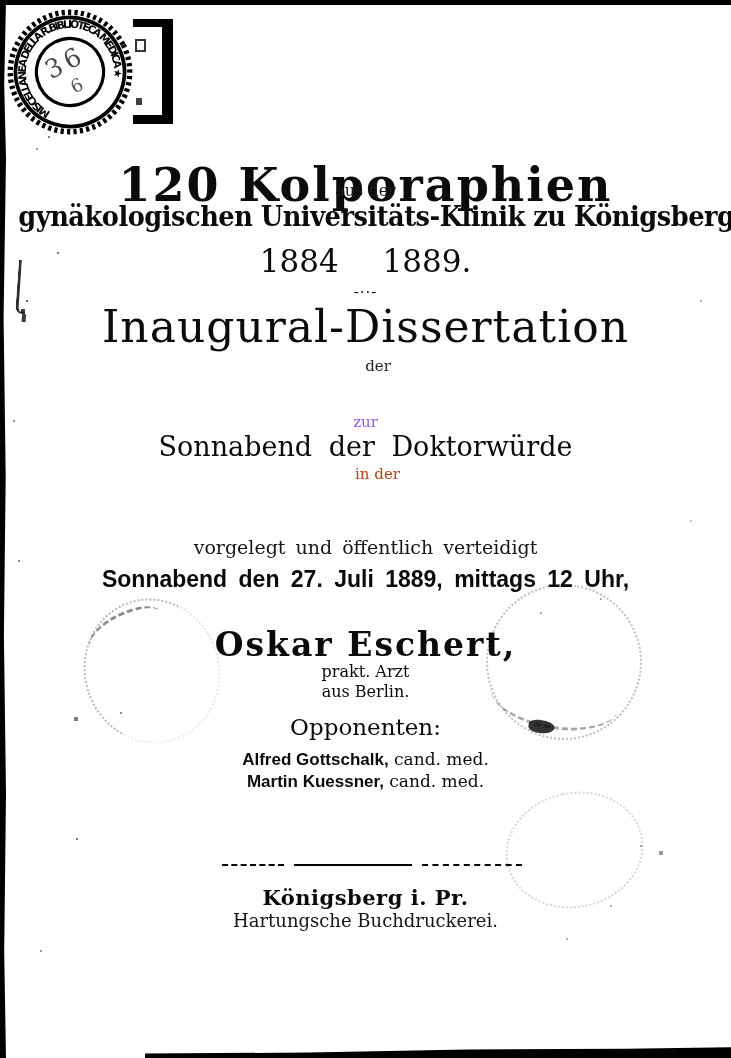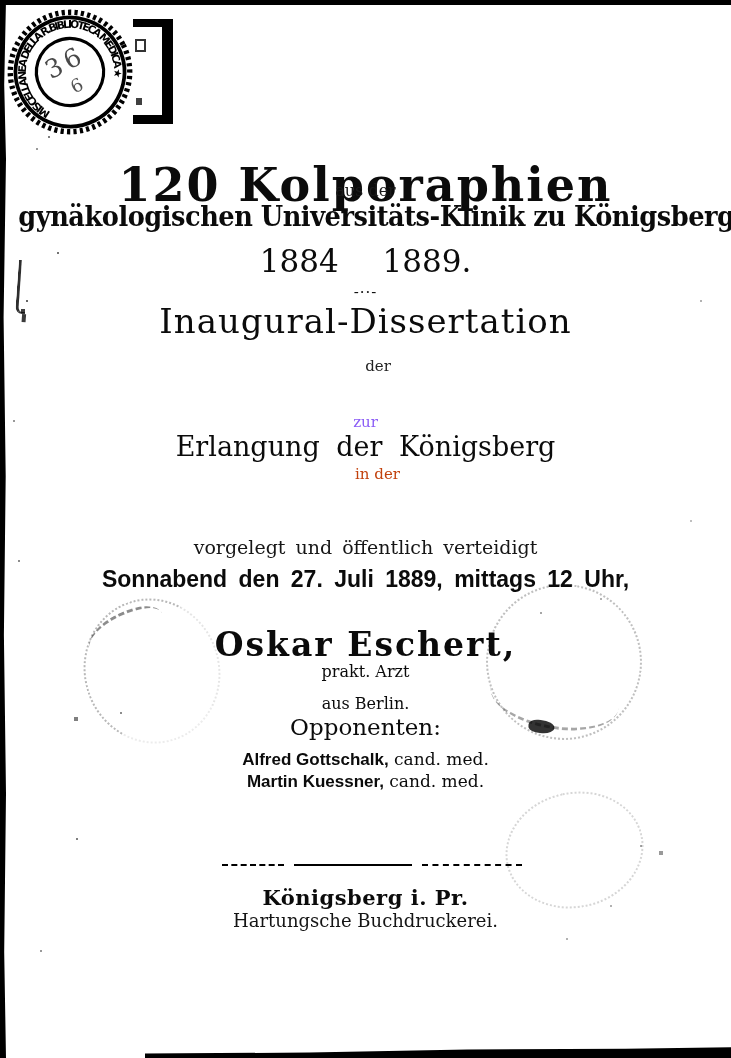--- a/index.html
+++ b/index.html
@@ -58,35 +58,35 @@
     border:2px dotted rgba(0,0,0,.16);transform:rotate(-12deg);}
   
   .line{position:absolute;left:0;right:0;text-align:center;white-space:nowrap;}
   .l-title     {top:127px;font-size:46px;font-weight:bold;letter-spacing:2px;
                 font-family:"DejaVu Serif",serif;}
   .l-ausder    {top:181px;font-size:16px;color:#1a1a1a;}
   .l-clinic    {top:201px;font-size:27px;font-weight:bold;letter-spacing:-.5px;
                 transform:scaleX(.95);}
   .l-years     {top:243px;font-size:31px;word-spacing:34px;}
   .l-orn       {top:283px;font-size:15px;letter-spacing:1px;color:#111;}
-  .l-inaug     {top:301px;font-size:34px;letter-spacing:1px;font-family:"DejaVu Serif",serif;}
+  .l-inaug     {top:301px;font-size:44px;letter-spacing:1px;font-family:"DejaVu Serif",serif;}
   .l-der       {top:357px;font-size:15px;color:#222;padding-left:25px;}
   .l-faculty   {top:374px;font-size:25px;letter-spacing:2px;word-spacing:6px;}
   .l-zur       {top:413px;font-size:15px;color:#8b5cf6;}
   .l-erlang    {top:431px;font-size:27px;word-spacing:8px;}
   .l-inder     {top:465px;font-size:15px;color:#c2410c;margin-left:24px;}
   .l-medizin   {top:488px;font-size:30px;letter-spacing:3px;word-spacing:12px;}
   .l-vorgelegt {top:536px;font-size:19px;word-spacing:4px;color:#161616;}
   .l-date      {top:566px;font-size:23px;font-weight:bold;word-spacing:5px;
                 font-family:"Liberation Sans","DejaVu Sans",sans-serif;}
   .l-von       {top:605px;font-size:16px;}
   .l-author    {top:625px;font-size:33px;font-weight:bold;letter-spacing:2px;
                 font-family:"DejaVu Serif",serif;}
   .l-prakt     {top:662px;font-size:16px;}
-  .l-berlin    {top:682px;font-size:16px;margin-top:12px;}
+  .l-berlin    {top:682px;font-size:16px;}
   .l-opph      {top:714px;font-size:23px;}
   .l-opp1     {top:749px;font-size:17px;}
   .l-opp2     {top:771px;font-size:17px;}
   .opp-name{font-family:"Liberation Sans","DejaVu Sans",sans-serif;font-weight:bold;}
   .opp-degree{font-family:"DejaVu Serif",serif;}
   .rule{position:absolute;top:864px;left:222px;width:312px;height:3px;}
   .rule span{display:inline-block;vertical-align:top;height:0;margin-right:10px;}
   .rule-a{width:62px;border-top:2px dashed #000;}
   .rule-b{width:118px;border-top:2px solid #000;}
   .rule-c{width:100px;border-top:2px dashed #000;margin-right:0 !important;}
@@ -127,21 +127,21 @@
 
   <h1 class="line l-title">120 Kolporaphien</h1>
   <div class="line l-ausder">aus der</div>
   <div class="line l-clinic">gynäkologischen Universitäts-Klinik zu Königsberg i. Pr.</div>
   <div class="line l-years"><span>1884</span> <span>1889.</span></div>
   <div class="line l-orn">-··-</div>
 
   <div class="line l-inaug">Inaugural-Dissertation</div>
   <div class="line l-der">der</div>
   <div class="line l-zur">zur</div>
-  <div class="line l-erlang">Erlangung der Königsberg</div>
+  <div class="line l-erlang">Sonnabend der Doktorwürde</div>
   <div class="line l-inder">in der</div>
   <div class="line l-vorgelegt">vorgelegt und öffentlich verteidigt</div>
   <div class="line l-date">Sonnabend den 27. Juli 1889, mittags 12 Uhr,</div>
 
   <div class="line l-author">Oskar Eschert,</div>
   <div class="line l-prakt">prakt. Arzt</div>
   <div class="line l-berlin">aus Berlin.</div>
 
   <div class="line l-opph">Opponenten:</div>
   <div class="line l-opp1"><span class="opp-name">Alfred Gottschalk,</span> <span class="opp-degree">cand. med.</span></div>

